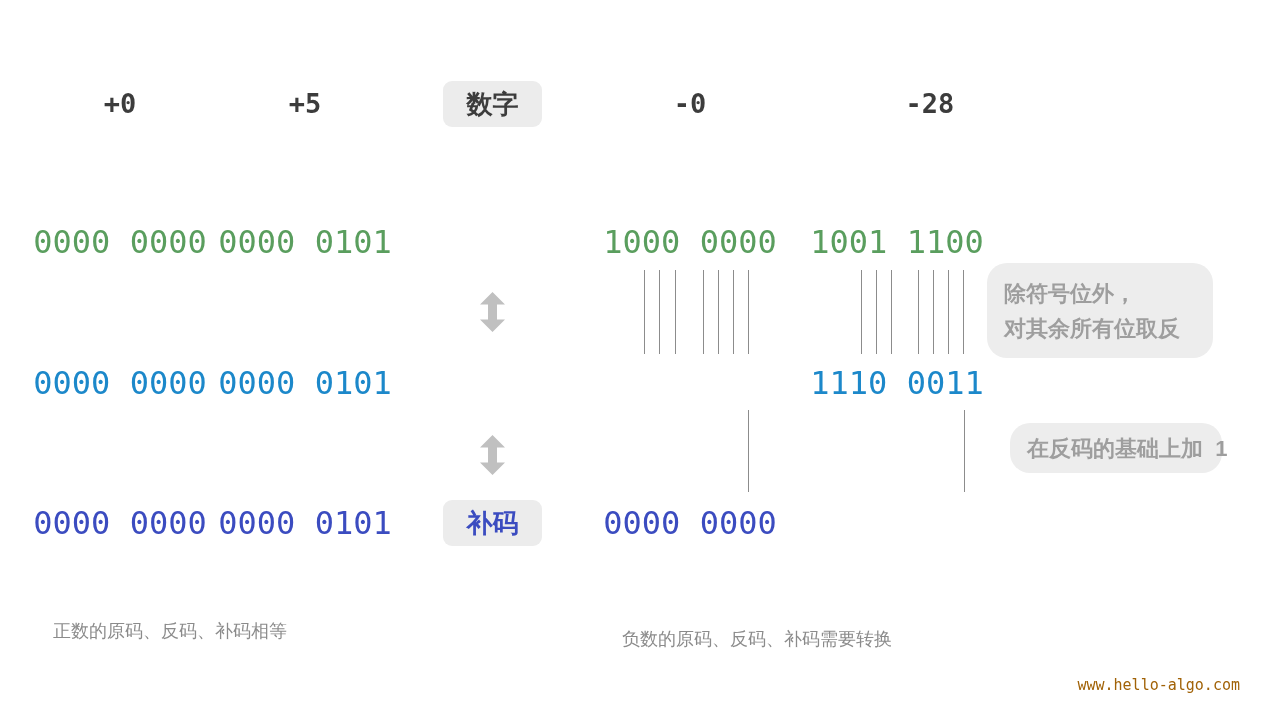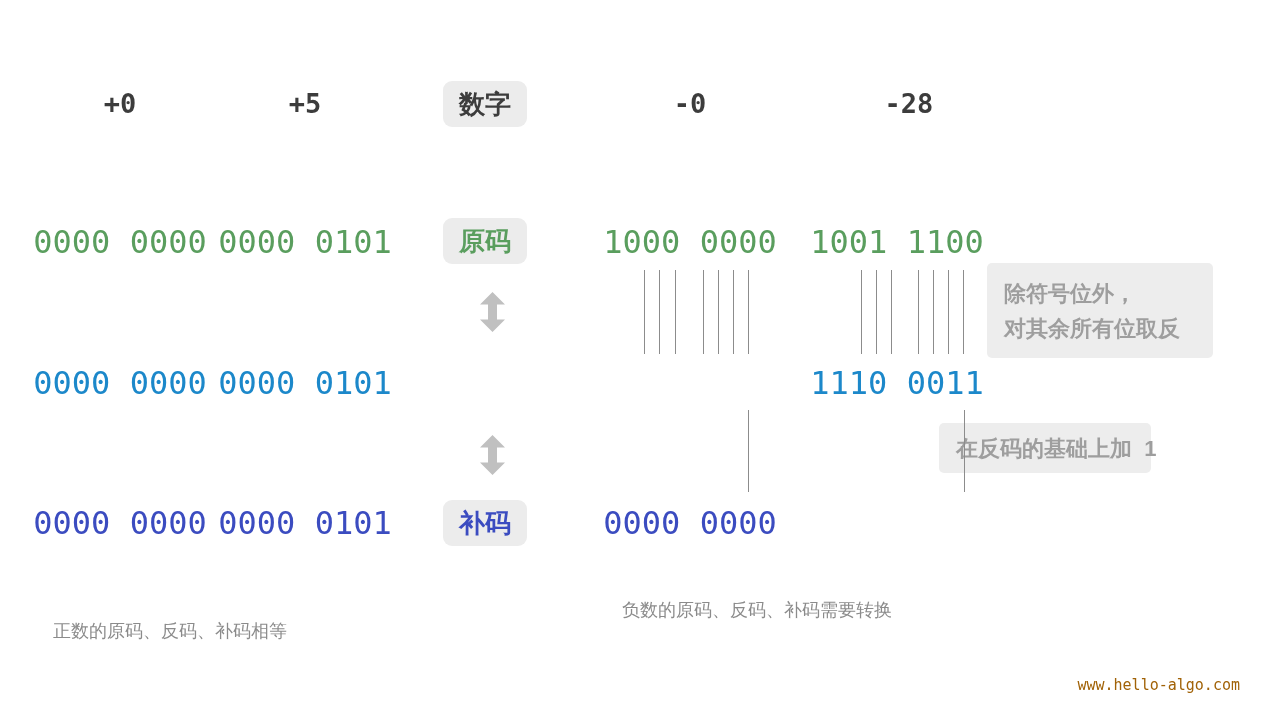--- a/index.html
+++ b/index.html
@@ -28,21 +28,21 @@
     font-size: 32px;
     line-height: 34px;
     font-weight: 500;
   }
   .green  { color: #5a9e5e; }
   .blue   { color: #1c88ca; }
   .indigo { color: #3b4cc0; }
   .labelbox {
     position: absolute;
     left: 443px;
-    width: 84px;
+    width: 99px;
     height: 46px;
     background: #ececec;
     border-radius: 9px;
     display: flex;
     align-items: center;
     justify-content: center;
     font-size: 26px;
     font-weight: bold;
     color: #3c3c3c;
   }
@@ -53,21 +53,21 @@
     height: 40px;
   }
   .vline {
     position: absolute;
     width: 1px;
     background: #8c8c8c;
   }
   .ann {
     position: absolute;
     background: #ededed;
-    border-radius: 5px;
+    border-radius: 20px;
     color: #9e9e9e;
     font-weight: bold;
     font-size: 22px;
     display: flex;
     flex-direction: column;
     justify-content: center;
     padding-left: 17px;
     box-sizing: border-box;
     white-space: pre;
     line-height: 35px;
@@ -90,27 +90,24 @@
   }
 </style>
 </head>
 <body>
 
 <div id="canvas">
 
   <div class="cell hdr" style="left:20px;  top:88px;">+0</div>
   <div class="cell hdr" style="left:205px; top:88px;">+5</div>
   <div class="cell hdr" style="left:590px; top:88px;">-0</div>
-  <div class="cell hdr" style="left:809px; top:88px;">-28</div>
+  <div class="cell hdr" style="left:830px; top:88px;">-28</div>
 
   <div class="labelbox" style="top:81px;">
       <span>数字</span>
-    </div>
-  <div class="labelbox" style="top:218px;">
-      <span class="green">原码</span>
     </div>
   <div class="labelbox" style="top:500px;">
       <span class="indigo">补码</span>
     </div>
 
   <div class="cell bin green" style="left:20px;  top:225px;">0000 0000</div>
   <div class="cell bin green" style="left:205px; top:225px;">0000 0101</div>
   <div class="cell bin green" style="left:590px; top:225px;">1000 0000</div>
   <div class="cell bin green" style="left:797px; top:225px;">1001 1100</div>
 
@@ -126,26 +123,26 @@
     <path d="M12.5 0 L25 12.5 L17 12.5 L17 27.5 L25 27.5 L12.5 40 L0 27.5 L8 27.5 L8 12.5 L0 12.5 Z" fill="#c0c0c0"></path>
   </svg>
   <svg class="arrow" style="top:435px;" viewBox="0 0 25 40">
     <path d="M12.5 0 L25 12.5 L17 12.5 L17 27.5 L25 27.5 L12.5 40 L0 27.5 L8 27.5 L8 12.5 L0 12.5 Z" fill="#c0c0c0"></path>
   </svg>
 
   <div class="ann" style="left:987px; top:263px; width:226px; height:95px;">
     <div>除符号位外，</div>
     <div>对其余所有位取反</div>
   </div>
-  <div class="ann" style="left:939px; top:423px; width:212px; height:50px;">
+  <div class="ann" style="left:1010px; top:423px; width:212px; height:50px;">
     <div>在反码的基础上加  1</div>
   </div>
 
   <div class="caption" style="left:53px;  top:616px;">正数的原码、反码、补码相等</div>
-  <div class="caption" style="left:622px; top:595px;">负数的原码、反码、补码需要转换</div>
+  <div class="caption" style="left:622px; top:624px;">负数的原码、反码、补码需要转换</div>
 
   <div class="watermark">www.hello-algo.com</div>
 
 <div class="vline" style="left: 644px; top: 270px; height: 84px;"></div>
     <div class="vline" style="left: 659px; top: 270px; height: 84px;"></div>
     <div class="vline" style="left: 675px; top: 270px; height: 84px;"></div>
     <div class="vline" style="left: 703px; top: 270px; height: 84px;"></div>
     <div class="vline" style="left: 718px; top: 270px; height: 84px;"></div>
     <div class="vline" style="left: 733px; top: 270px; height: 84px;"></div>
     <div class="vline" style="left: 748px; top: 270px; height: 84px;"></div>

